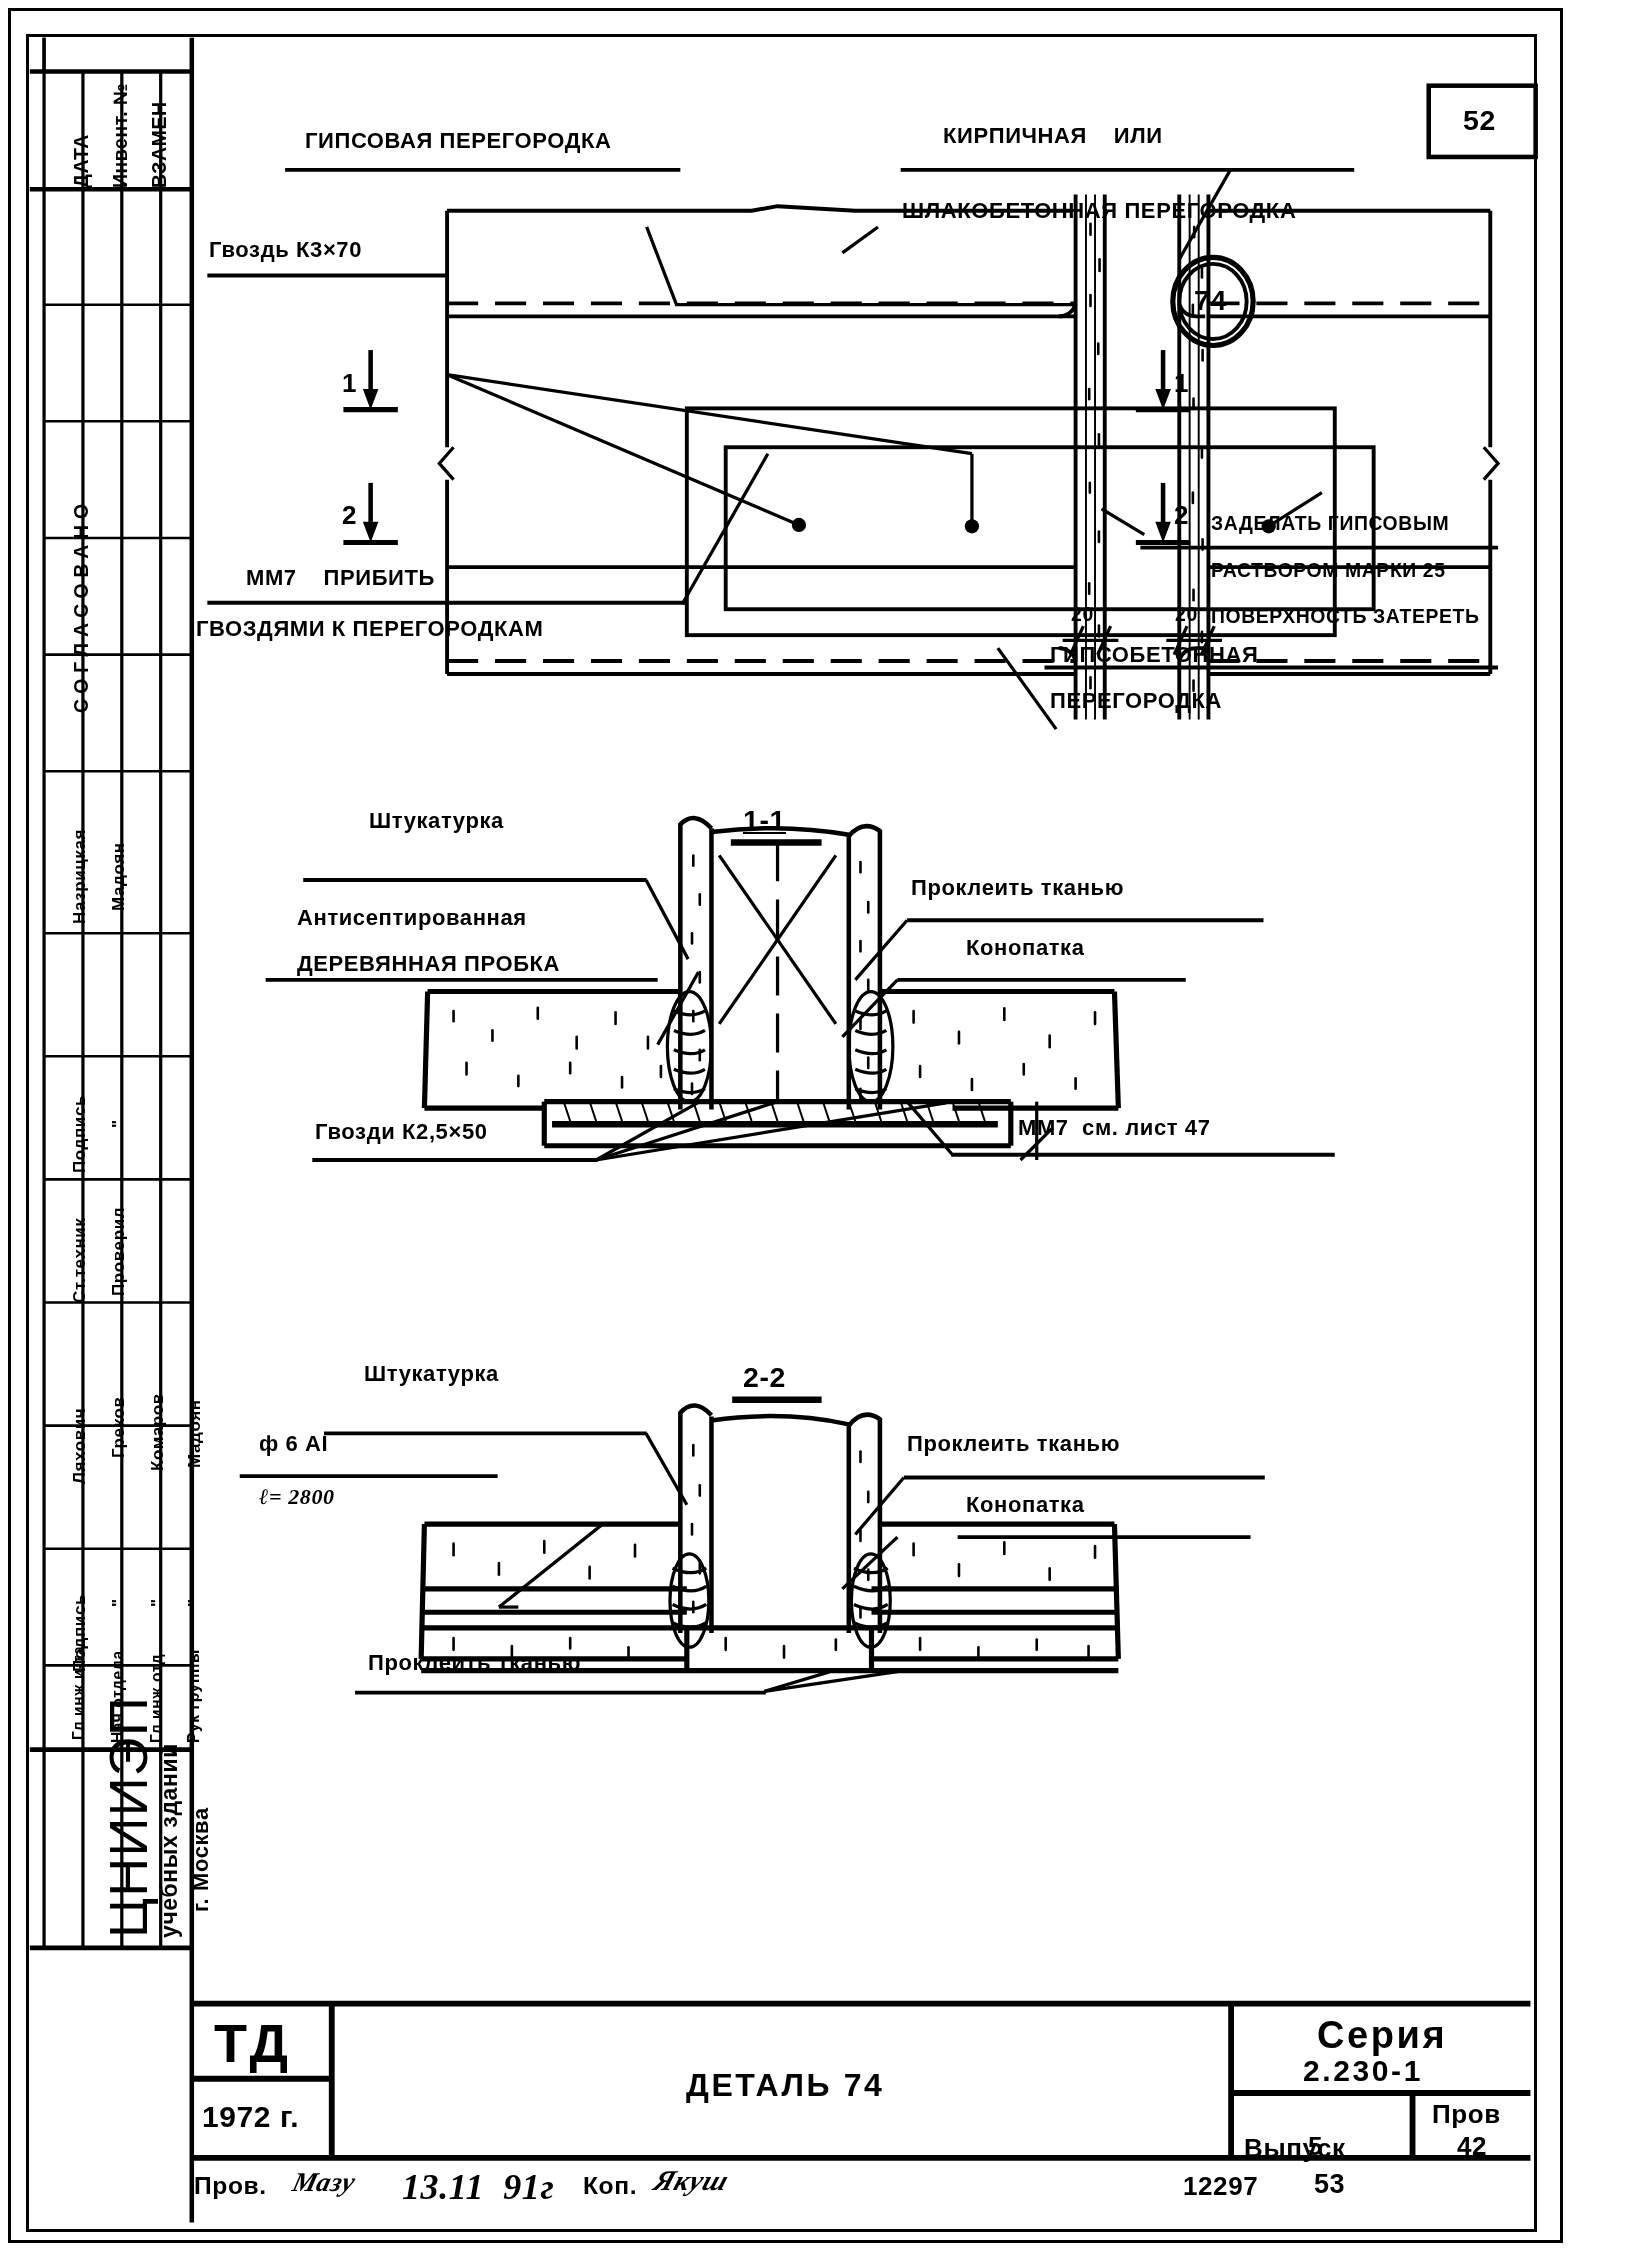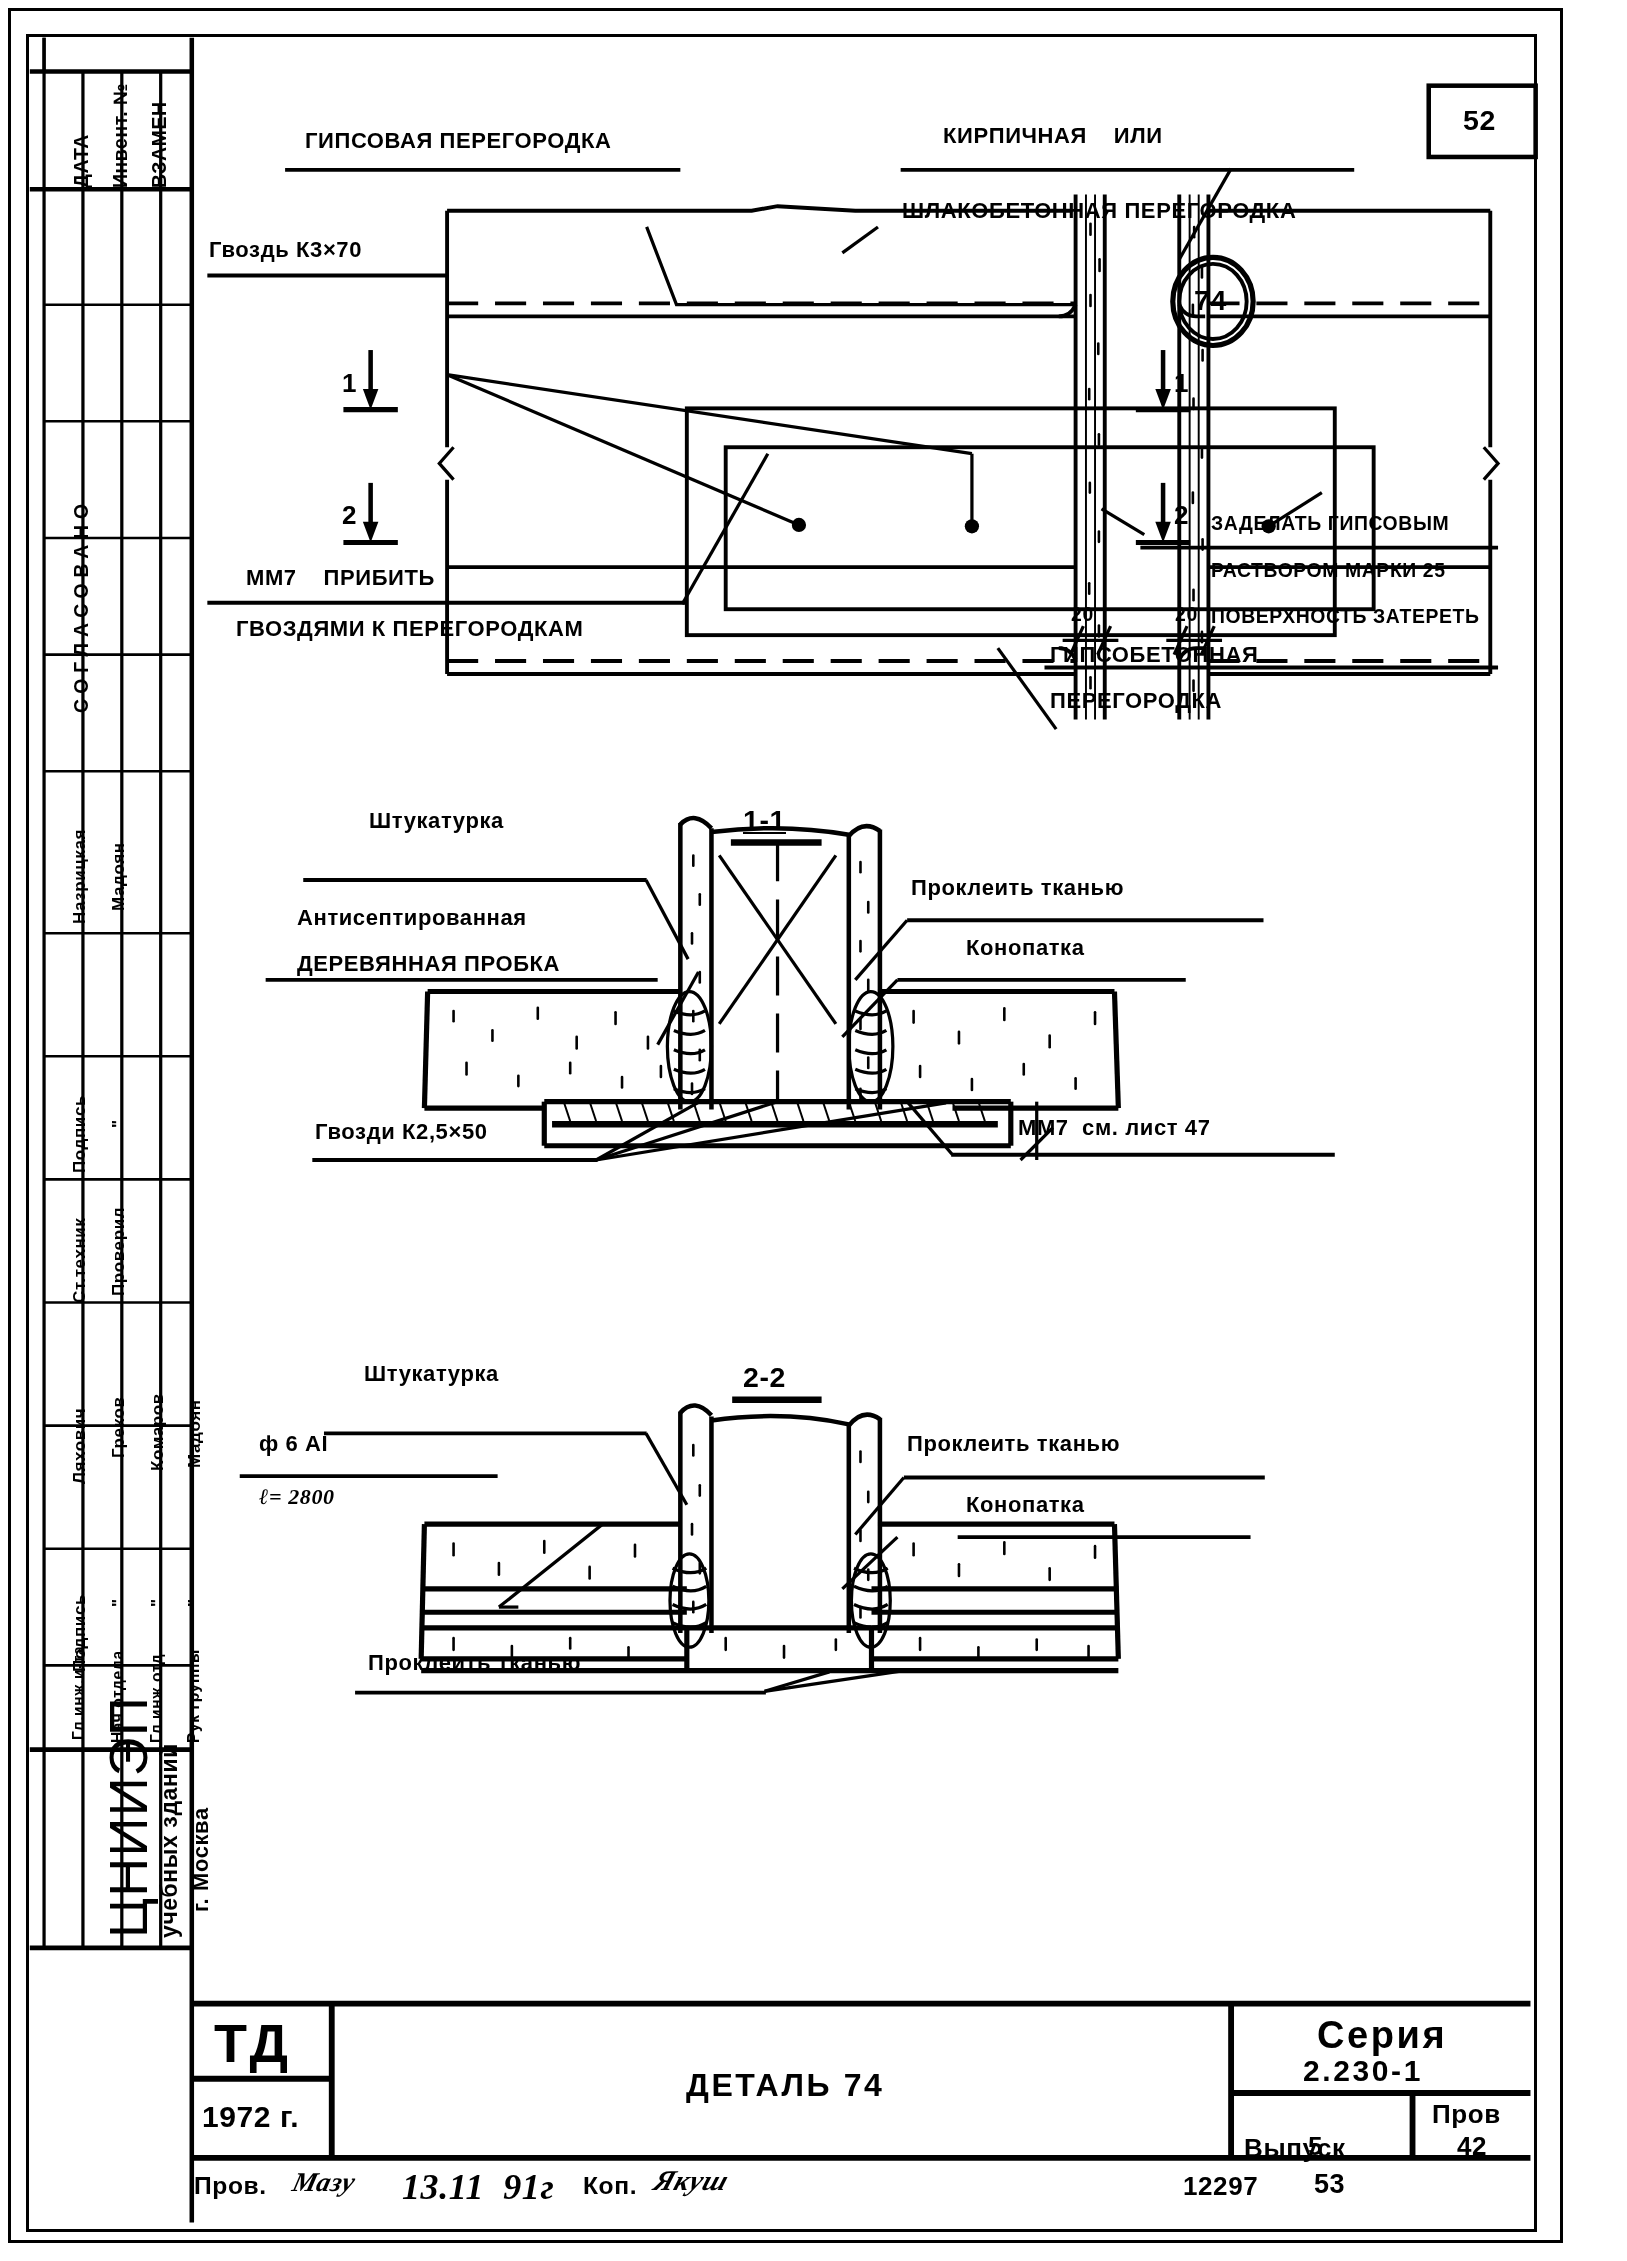--- a/index.html
+++ b/index.html
@@ -259,21 +259,21 @@
       <line x1="1812" y1="1010" x2="1832" y2="966"></line>
       <line x1="1854" y1="1010" x2="1874" y2="966"></line>
     </g>
   </svg>
 
   <div class="txt lbl" style="left:305px;top:128px;">ГИПСОВАЯ ПЕРЕГОРОДКА</div>
   <div class="txt lbl" style="left:943px;top:123px;">КИРПИЧНАЯ    ИЛИ</div>
   <div class="txt lbl" style="left:902px;top:174px;margin-top:24px;">ШЛАКОБЕТОННАЯ ПЕРЕГОРОДКА</div>
   <div class="txt lbl" style="left:209px;top:237px;">Гвоздь К3×70</div>
   <div class="txt lbl" style="left:246px;top:565px;">ММ7    ПРИБИТЬ</div>
-  <div class="txt lbl" style="left:196px;top:616px;padding-left:40px;">ГВОЗДЯМИ К ПЕРЕГОРОДКАМ</div>
+  <div class="txt lbl" style="left:196px;top:616px;">ГВОЗДЯМИ К ПЕРЕГОРОДКАМ</div>
   <div class="txt lbl-sm" style="left:1211px;top:512px;">ЗАДЕЛАТЬ ГИПСОВЫМ</div>
   <div class="txt lbl-sm" style="left:1211px;top:559px;">РАСТВОРОМ МАРКИ 25</div>
   <div class="txt lbl-sm" style="left:1211px;top:605px;">ПОВЕРХНОСТЬ ЗАТЕРЕТЬ</div>
   <div class="txt lbl" style="left:1050px;top:642px;">ГИПСОБЕТОННАЯ</div>
   <div class="txt lbl" style="left:1050px;top:688px;">ПЕРЕГОРОДКА</div>
 
   <div class="txt" style="left:342px;top:368px;font-size:26px;">1</div>
   <div class="txt" style="left:342px;top:500px;font-size:26px;">2</div>
   <div class="txt" style="left:1174px;top:368px;font-size:26px;">1</div>
   <div class="txt" style="left:1174px;top:500px;font-size:26px;">2</div>

